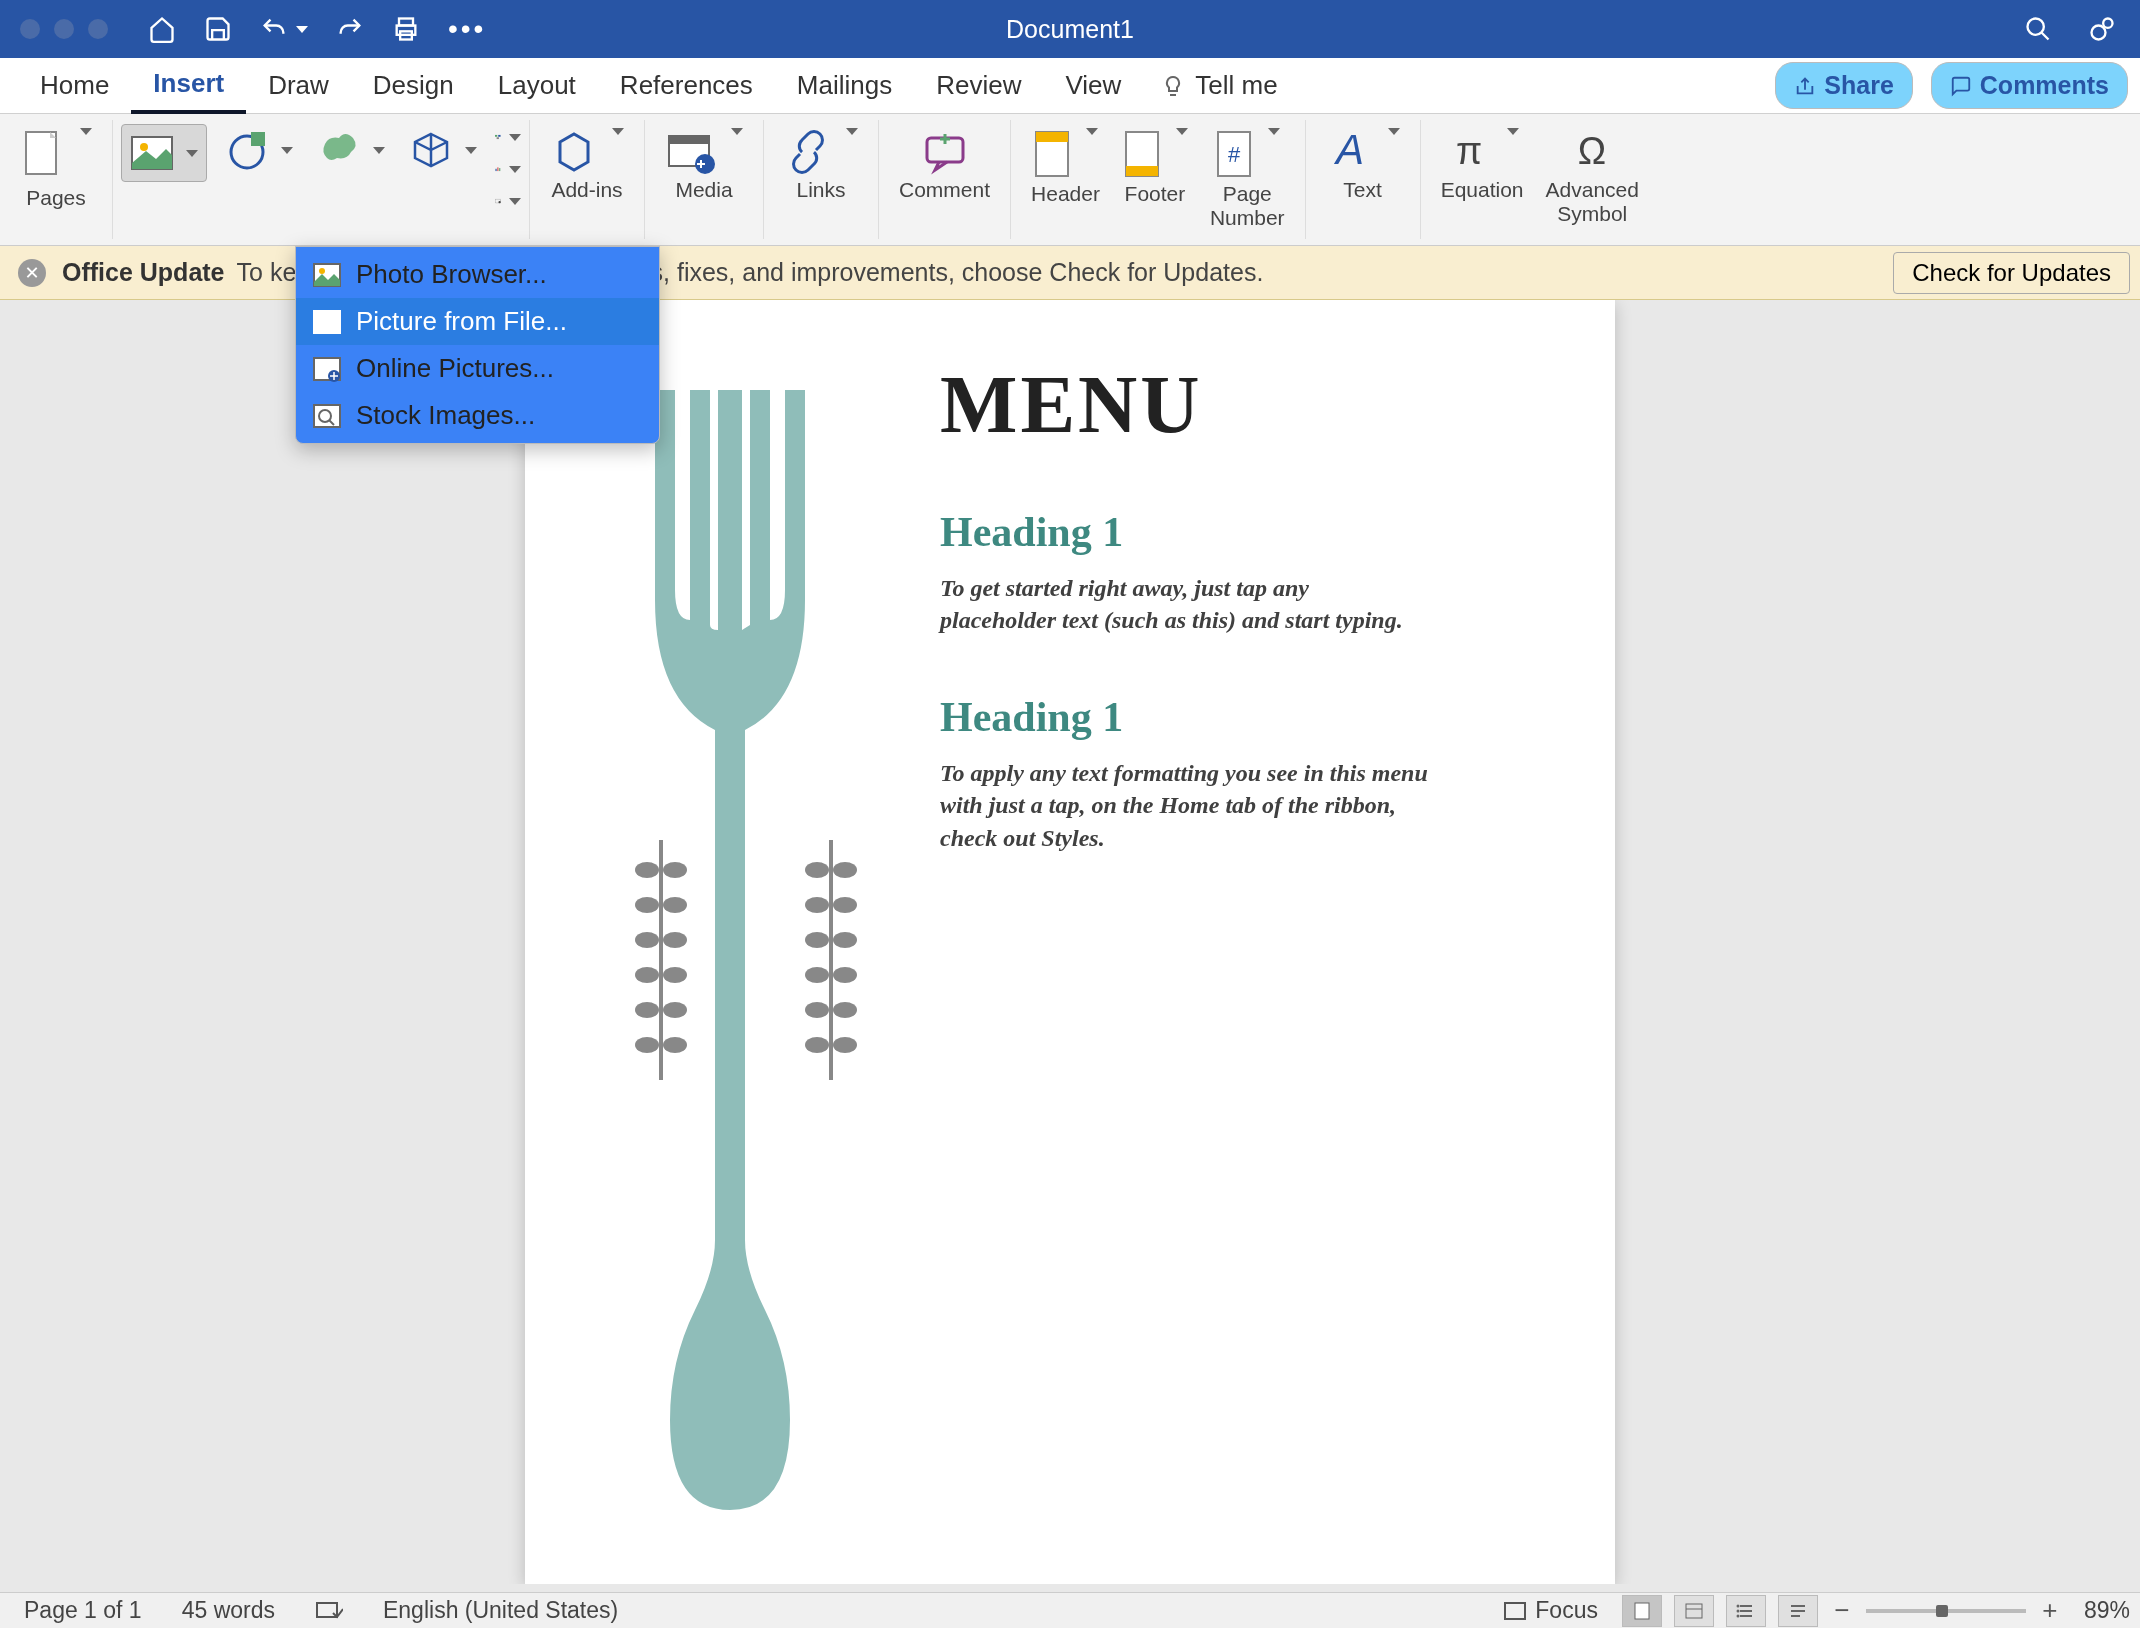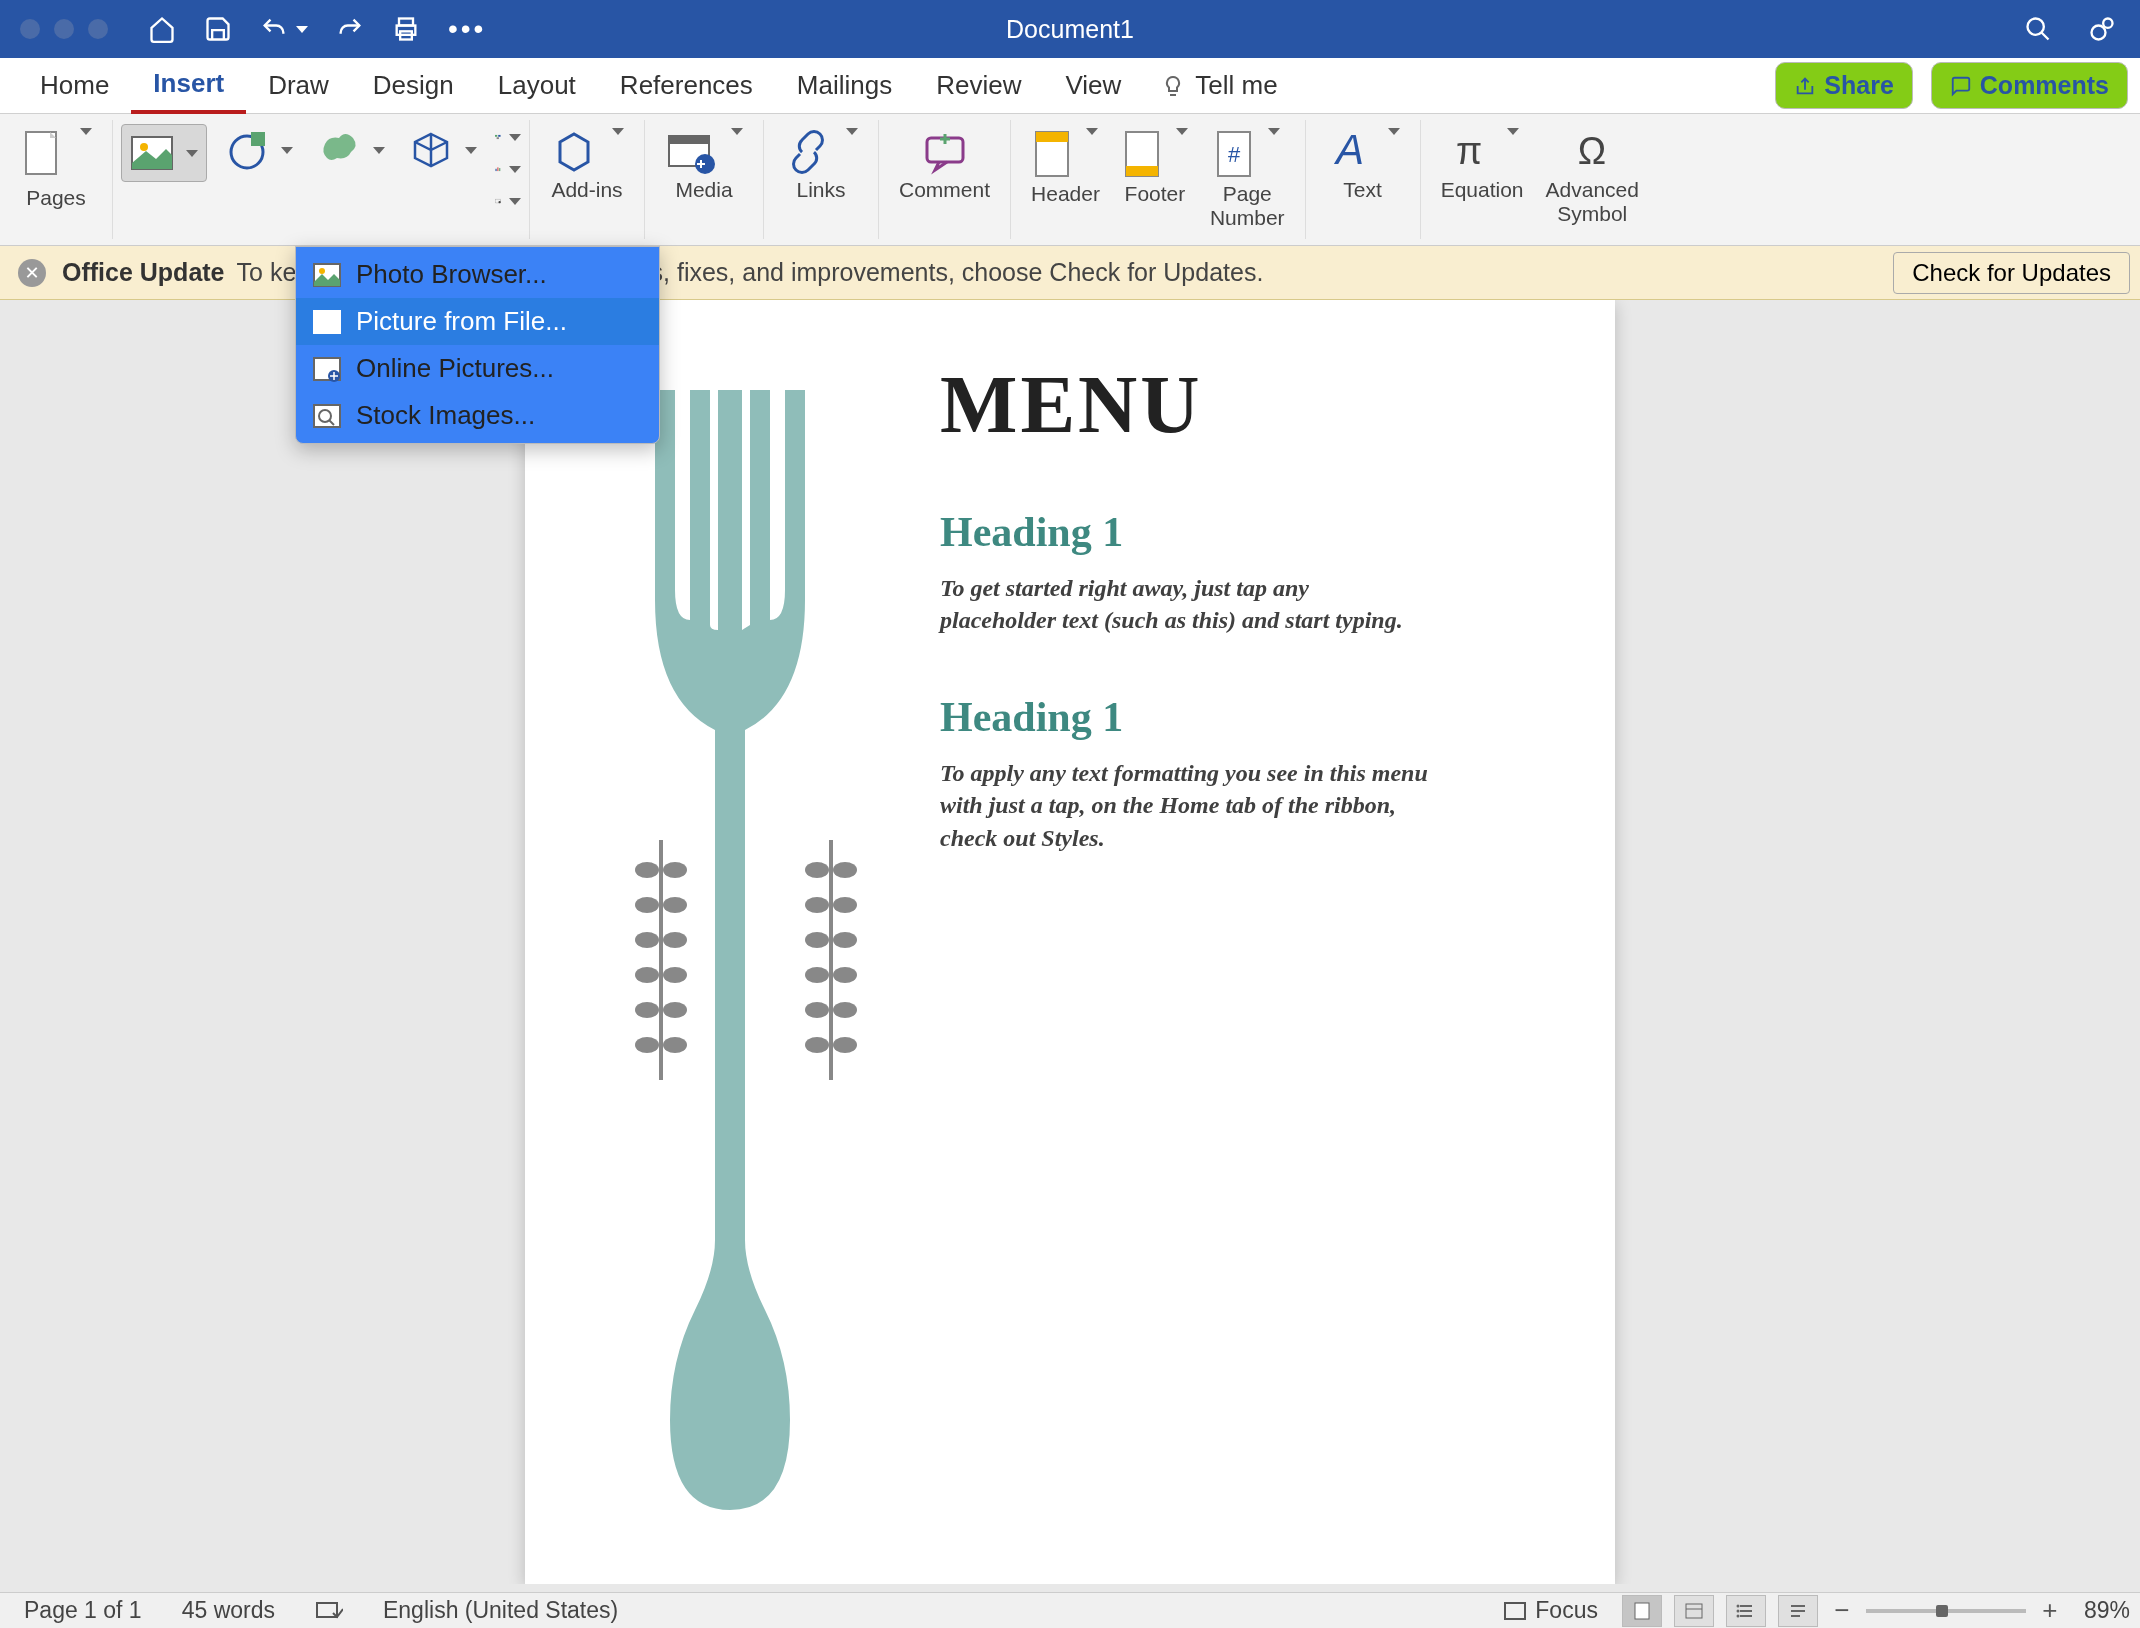--- a/index.html
+++ b/index.html
@@ -10,24 +10,24 @@
     .traffic-lights { display: flex; gap: 14px; align-items: center; }
     .traffic-light { width: 20px; height: 20px; border-radius: 50%; background: #4a6ba8; }
     .title-icons { display: flex; gap: 28px; margin-left: 40px; align-items: center; }
     .title-icon { width: 28px; height: 28px; color: #fff; cursor: pointer; }
     .doc-title { position: absolute; left: 50%; transform: translateX(-50%); color: #fff; font-size: 25px; font-weight: 400; }
     .title-right { position: absolute; right: 24px; display: flex; gap: 36px; align-items: center; }
     
     
     .menu-bar { height: 56px; background: #fff; display: flex; align-items: center; padding: 0 18px; border-bottom: 1px solid #d0d0d0; position: relative; }
     .menu-tab { padding: 0 22px; font-size: 26px; color: #333; cursor: pointer; height: 56px; display: flex; align-items: center; }
-    .menu-tab.active { color: #2855a5; font-weight: 600; border-bottom: 4px solid #b91c1c; }
+    .menu-tab.active { color: #2855a5; font-weight: 600; border-bottom: 4px solid #0f172a; }
     .tell-me { display: flex; align-items: center; gap: 10px; margin-left: 18px; }
     .menu-right { position: absolute; right: 12px; display: flex; gap: 18px; }
-    .pill-button { border: 1.5px solid #bbb; border-radius: 10px; padding: 8px 18px; font-size: 25px; color: #2855a5; background: #84cc16; cursor: pointer; display: flex; align-items: center; gap: 8px; font-weight: 600; }
+    .pill-button { border: 1.5px solid #bbb; border-radius: 18px; padding: 8px 18px; font-size: 25px; color: #2855a5; background: #7dd3fc; cursor: pointer; display: flex; align-items: center; gap: 8px; font-weight: 600; }
     
     
     .ribbon { height: 132px; background: #f3f3f3; display: flex; border-bottom: 1px solid #ccc; padding: 6px 0; }
     .ribbon-group { display: flex; flex-direction: column; align-items: center; justify-content: space-between; padding: 4px 14px; border-right: 1px solid #ddd; }
     .ribbon-group:last-child { border-right: none; }
     .ribbon-label { font-size: 21px; color: #444; text-align: center; margin-top: 2px; }
     .ribbon-btn { display: flex; flex-direction: column; align-items: center; cursor: pointer; padding: 4px 6px; }
     .ribbon-btn.pressed { background: #d8d8d8; border: 1px solid #aaa; border-radius: 4px; }
     .dropdown-caret { width: 0; height: 0; border-left: 6px solid transparent; border-right: 6px solid transparent; border-top: 7px solid #666; margin-left: 6px; }
     .ribbon-row { display: flex; align-items: flex-start; gap: 8px; }

